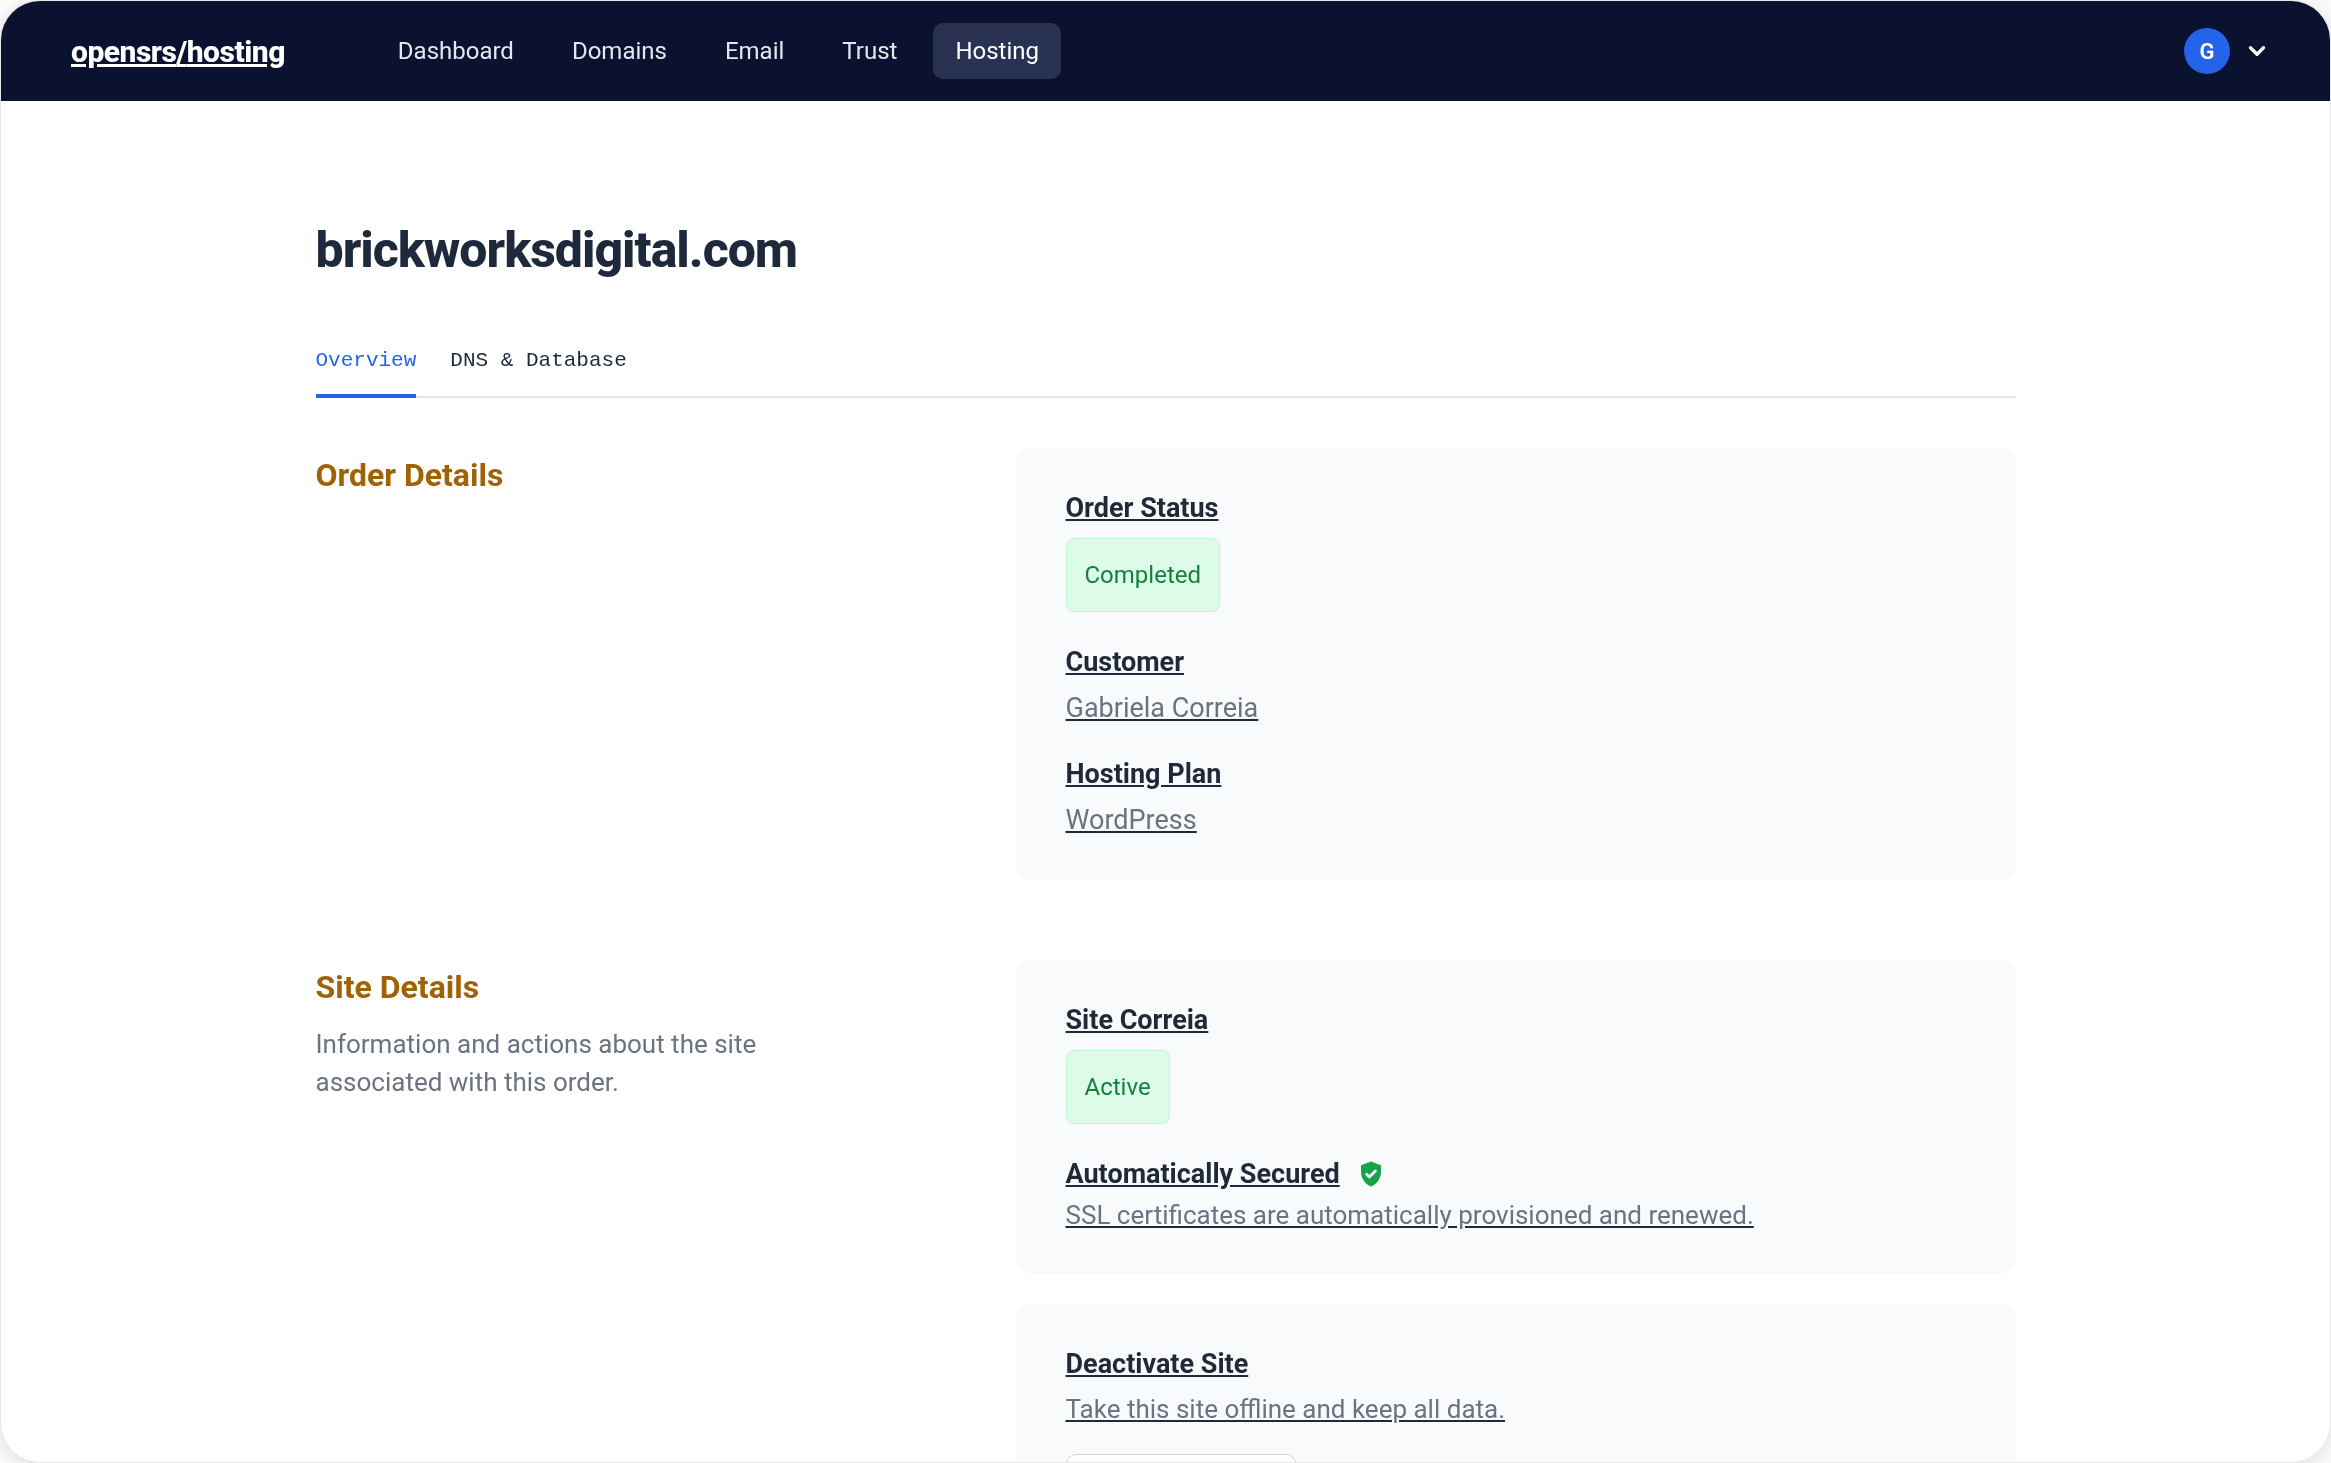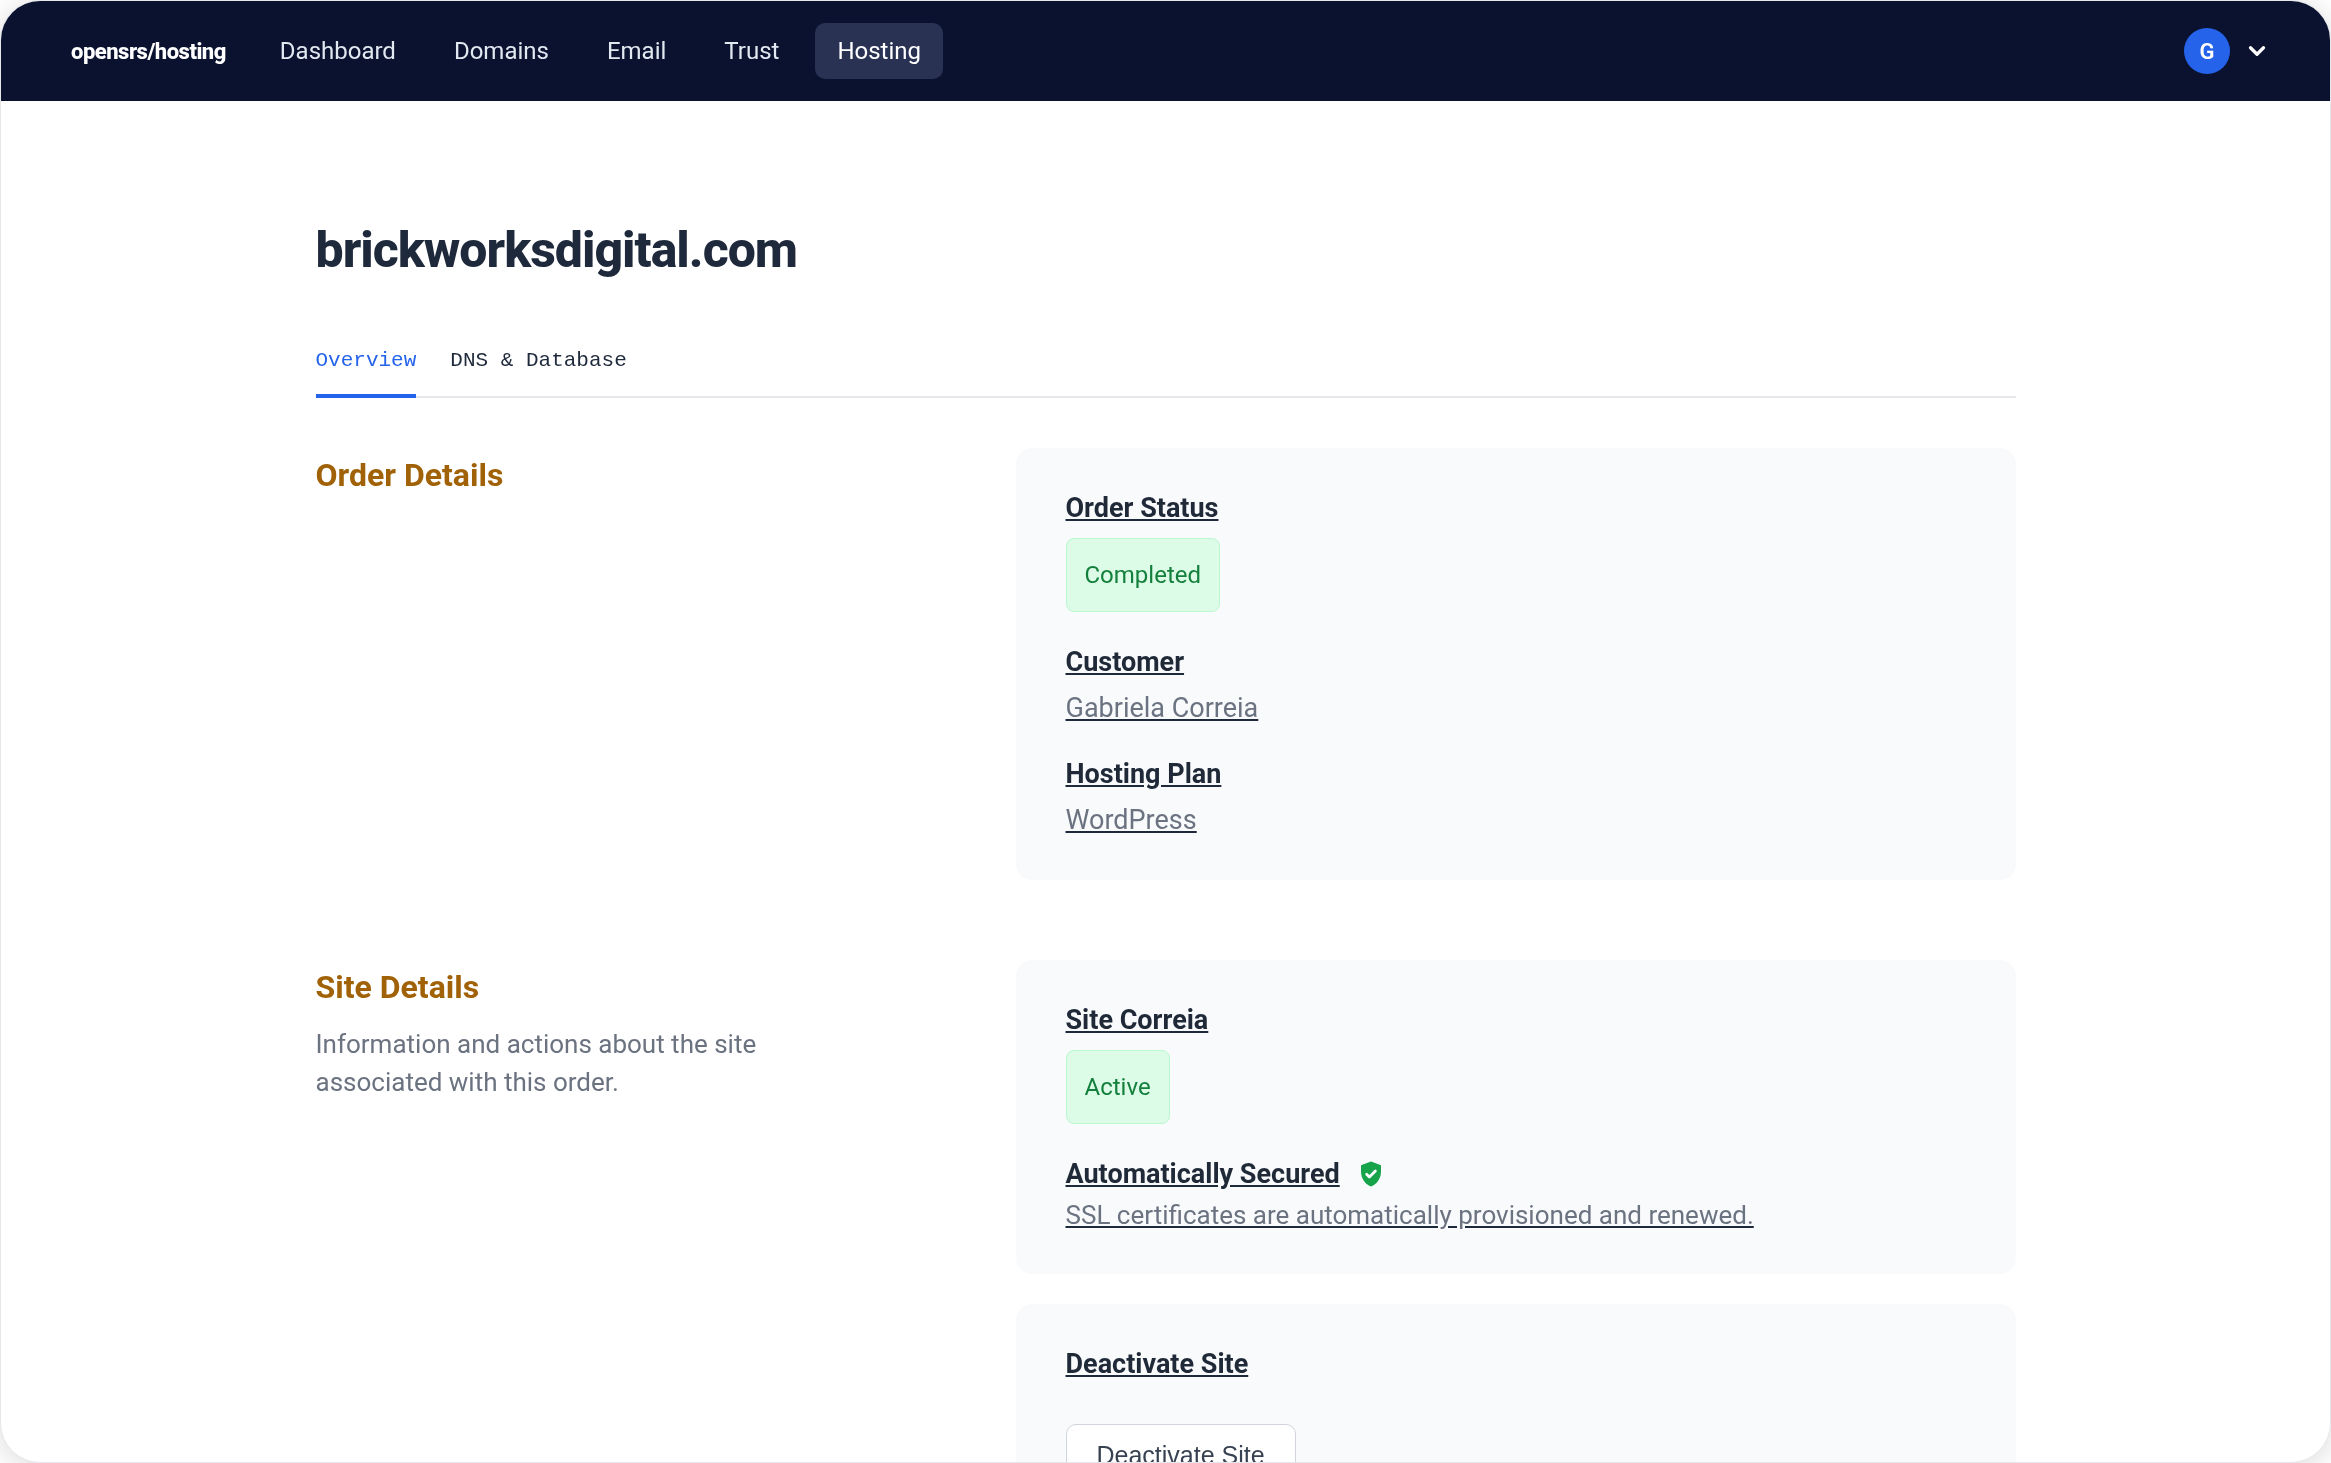--- a/index.html
+++ b/index.html
@@ -24,24 +24,25 @@
   .topnav {
     background: #0b1230;
     height: 100px;
     display: flex;
     align-items: center;
     padding: 0 60px 0 70px;
     color: #fff;
   }
   .brand {
     font-weight: 800;
-    font-size: 22px;
+    font-size: 30px;
     letter-spacing: -0.5px;
-    margin-right: 32px;
+    margin-right: 91px;
     white-space: nowrap;
+    text-decoration: underline;
   }
   .brand .slash { font-weight: 800; }
   .navlinks { display: flex; gap: 14px; align-items: flex-start; }
   .navlink {
     font-size: 24px;
     color: #e2e8f0;
     padding: 14px 22px;
     border-radius: 10px;
     cursor: pointer;
     white-space: nowrap;
@@ -221,20 +222,21 @@
               <svg class="shield" viewBox="0 0 24 24">
                 <path d="M12 2l8 3v5c0 5.5-3.4 10.3-8 12-4.6-1.7-8-6.5-8-12V5l8-3z" fill="#16a34a"></path>
                 <path d="M8.5 12.2l2.2 2.2 4.8-4.8" stroke="#fff" stroke-width="2.2" fill="none" stroke-linecap="round" stroke-linejoin="round"></path>
               </svg>
             </div>
             <div class="sub">SSL certificates are automatically provisioned and renewed.</div>
           </div>
 
           <div class="card">
             <div class="label">Deactivate Site</div>
+            <div class="sub">Take this site offline and keep all data.</div>
             <button class="btn">Deactivate Site</button>
           </div>
 
         </div>
       </div>
 
     </div>
   </div>
 </div>
 

